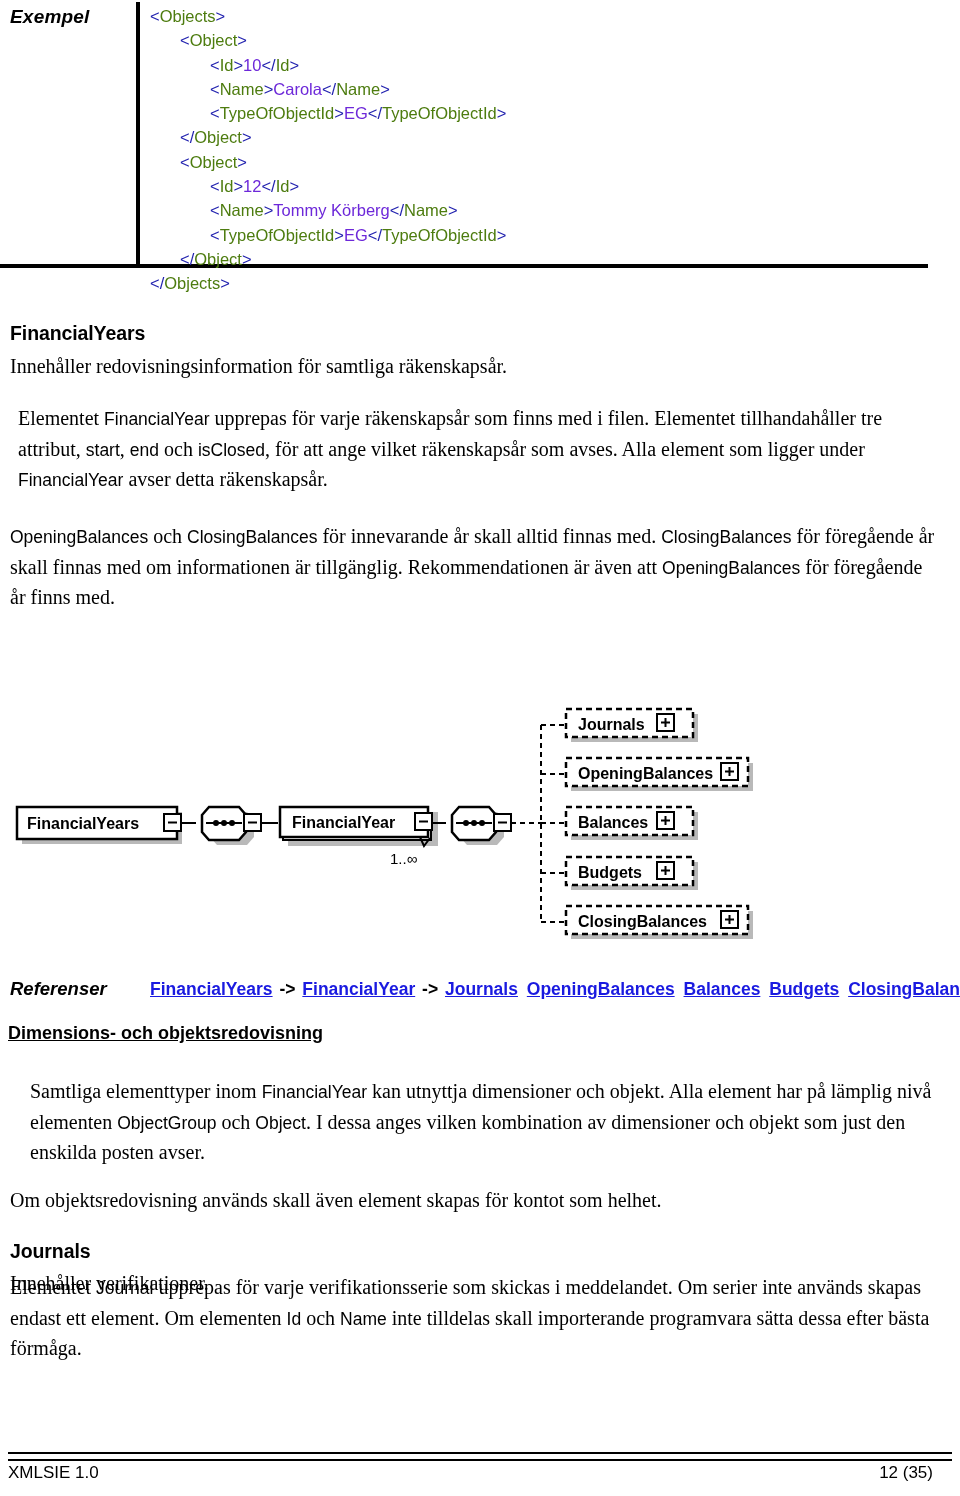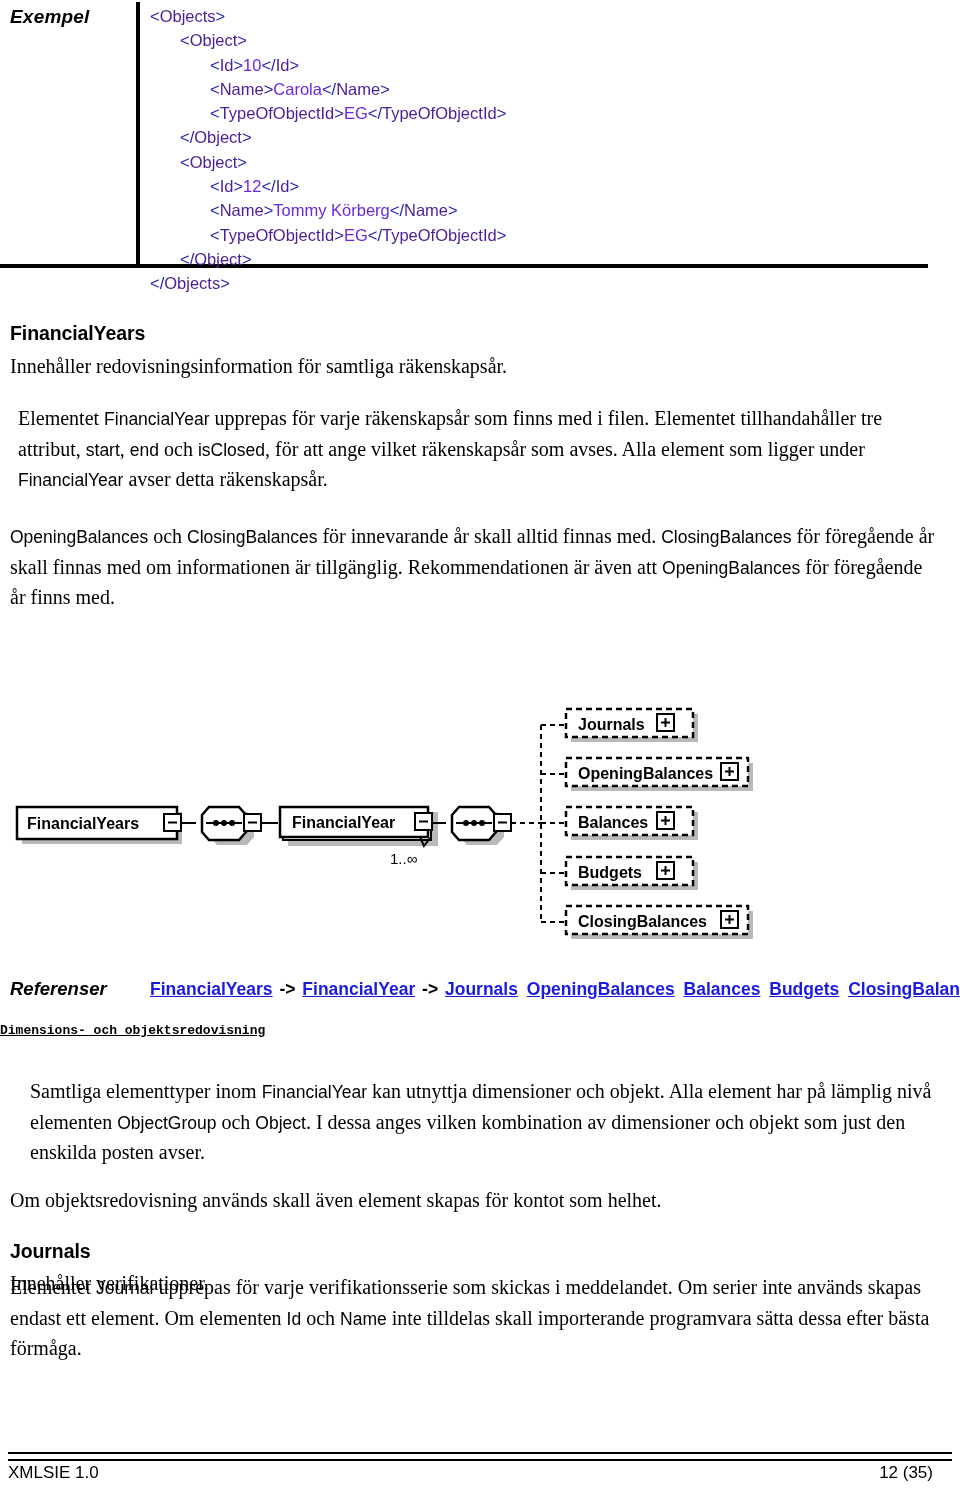--- a/index.html
+++ b/index.html
@@ -44,21 +44,21 @@
   .code {
     position: absolute;
     left: 150px; top: 4px;
     font-family: "Liberation Sans", "DejaVu Sans", sans-serif;
     font-size: 16.5px;
     line-height: 24.3px;
     white-space: pre;
   }
   .code .ln { display: block; }
   .br { color: #1f1fae; }
-  .tg { color: #4c1d95; }
+  .tg { color: #4d7c0f; }
   .tx { color: #6d28d9; }
   .i1 { padding-left: 30px; }
   .i2 { padding-left: 60px; }
 
   
   .h-elem {
     position: absolute;
     font-family: "Liberation Sans", "DejaVu Sans", sans-serif;
     font-weight: bold;
     font-size: 19.5px;
@@ -106,24 +106,24 @@
     white-space: nowrap;
   }
   .ref-links a {
     color: #1a1ae0;
     text-decoration: underline;
   }
   .ref-sep { color: #000; text-decoration: none; padding: 0 2px; }
 
   .h-section {
     position: absolute;
-    left: 0; top: 1023px;
-    font-family: Liberation Mono, monospace;
-    font-weight: bold;
-    font-size: 13px;
+    left: 8px; top: 1023px;
+    font-family: Liberation Sans, sans-serif;
+    font-weight: bold;
+    font-size: 18px;
     text-decoration: underline;
   }
 
   
   .footer-rule {
     position: absolute;
     left: 8px; top: 1452px;
     width: 944px;
     height: 5px;
     border-top: 2px solid #000;

